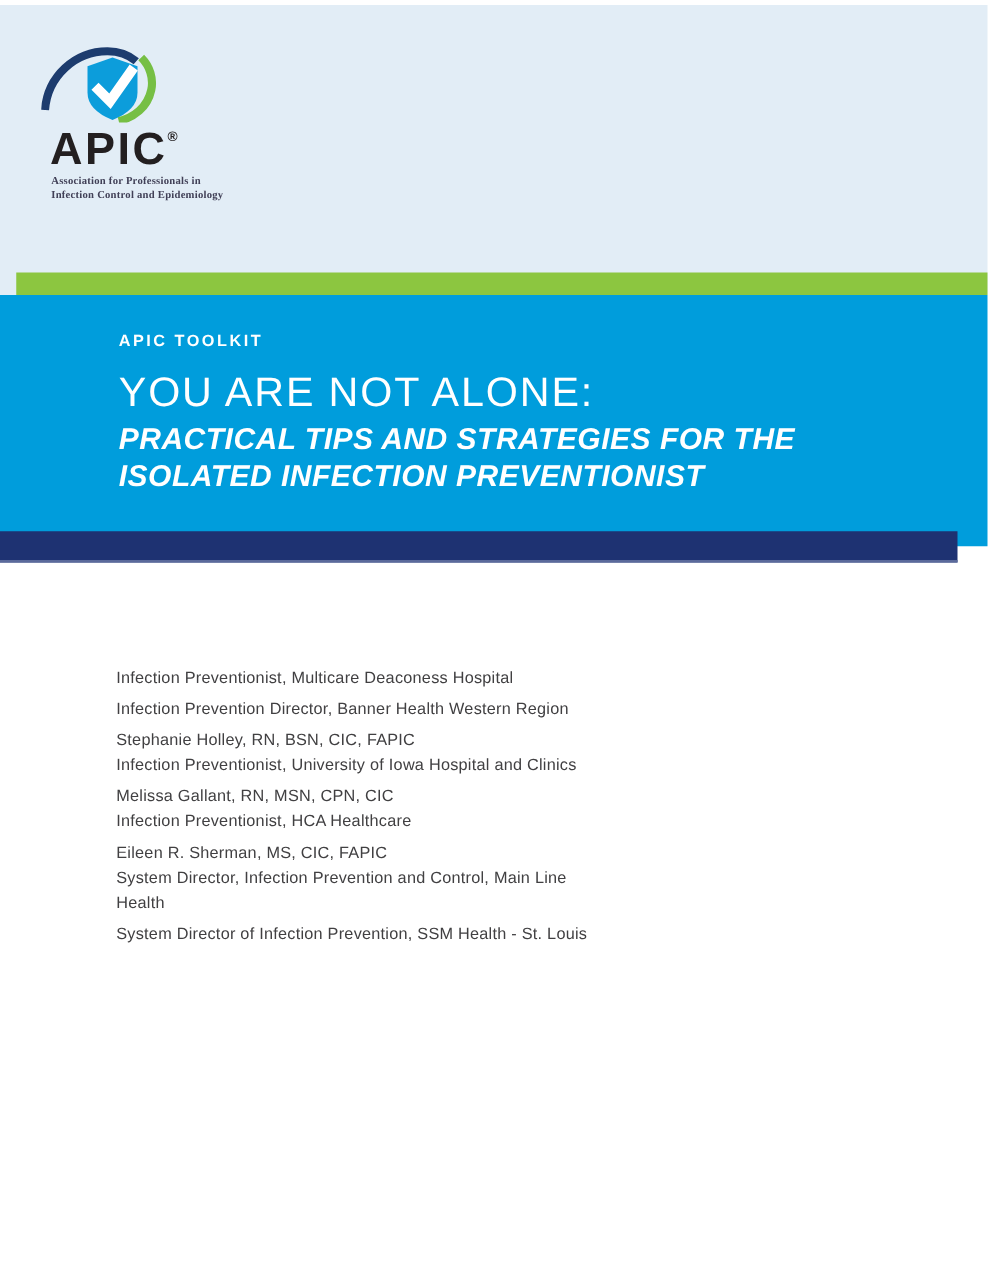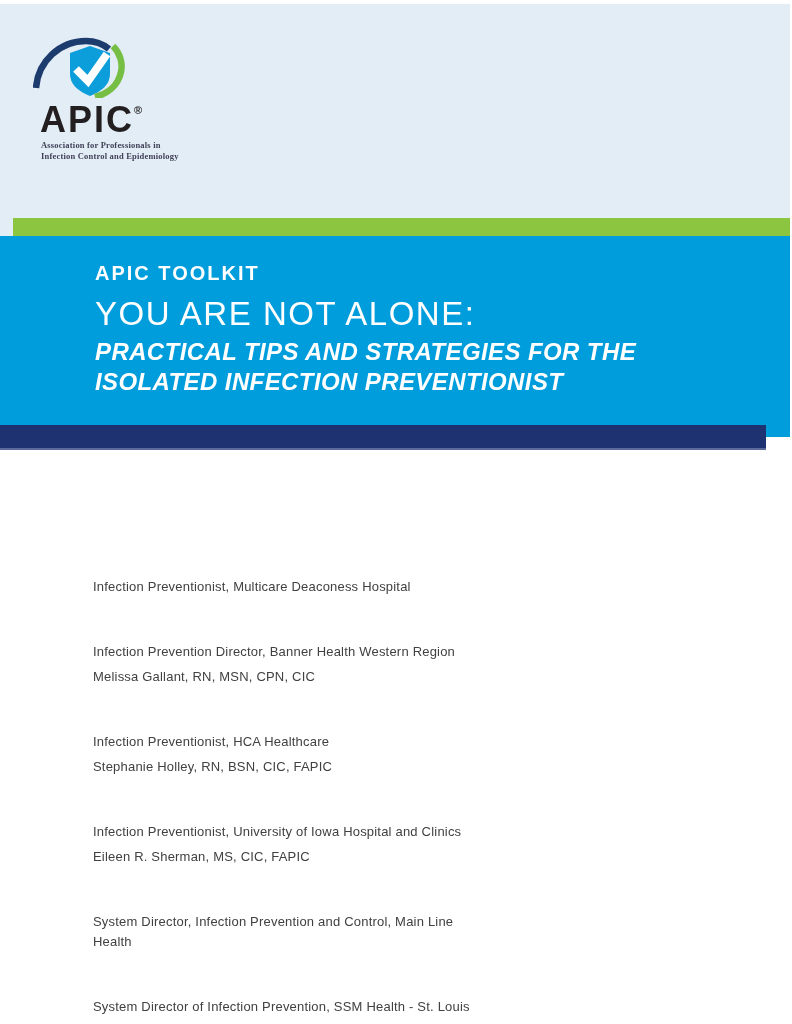--- a/index.html
+++ b/index.html
@@ -82,21 +82,21 @@
     font-family: Liberation Serif, serif;
   }
   
   .banner-text {
     position: absolute;
     left: 95px; top: 265px;
     width: 640px;
     color: #ffffff;
   }
   .kicker {
-    font-size: 20px;
+    font-size: 13px;
     font-weight: bold;
     letter-spacing: 2px;
     line-height: 16px;
   }
   .cover-title {
     margin-top: 14px;
     font-size: 33px;
     font-weight: 400;
     letter-spacing: 1.5px;
     line-height: 38px;
@@ -122,21 +122,20 @@
   }
   .author {
     margin-bottom: 5px;
   }
   .author-name,
   .author-affiliation {
     line-height: 20px;
   }
   .author-affiliation {
     white-space: pre-line;
-    margin-top: 45px;
   }
 </style>
 </head>
 <body>
 
 <div class="cover">
 
   <div class="top-bg"></div>
   <div class="green-band"></div>
   <div class="blue-band"></div>
@@ -167,26 +166,26 @@
 
   <div class="authors">
 
   <div class="author">
       <div class="author-affiliation">Infection Preventionist, Multicare Deaconess Hospital</div>
     </div>
       <div class="author">
       <div class="author-affiliation">Infection Prevention Director, Banner Health Western Region</div>
     </div>
       <div class="author">
+      <div class="author-name">Stephanie Holley, RN, BSN, CIC, FAPIC</div>
+      <div class="author-affiliation">Infection Preventionist, University of Iowa Hospital and Clinics</div>
+    </div>
+      <div class="author">
       <div class="author-name">Melissa Gallant, RN, MSN, CPN, CIC</div>
       <div class="author-affiliation">Infection Preventionist, HCA Healthcare</div>
-    </div>
-      <div class="author">
-      <div class="author-name">Stephanie Holley, RN, BSN, CIC, FAPIC</div>
-      <div class="author-affiliation">Infection Preventionist, University of Iowa Hospital and Clinics</div>
     </div>
       <div class="author">
       <div class="author-name">Eileen R. Sherman, MS, CIC, FAPIC</div>
       <div class="author-affiliation">System Director, Infection Prevention and Control, Main Line
 Health</div>
     </div>
       <div class="author">
       <div class="author-affiliation">System Director of Infection Prevention, SSM Health - St. Louis</div>
     </div>
     </div>

